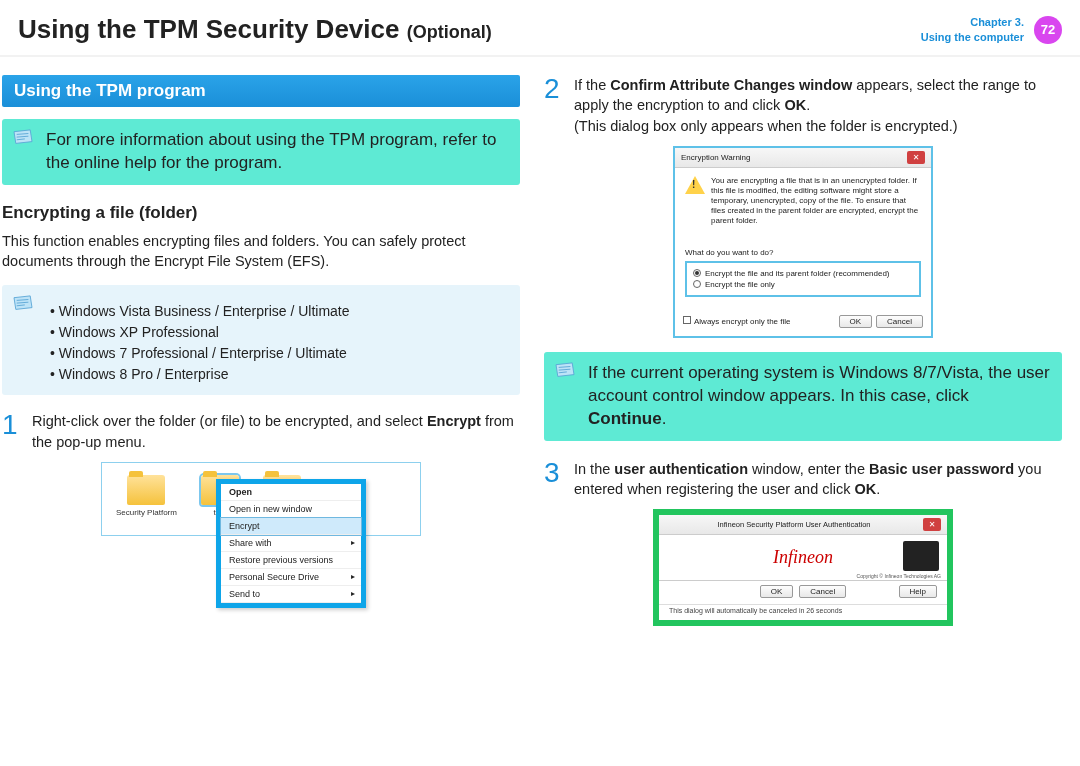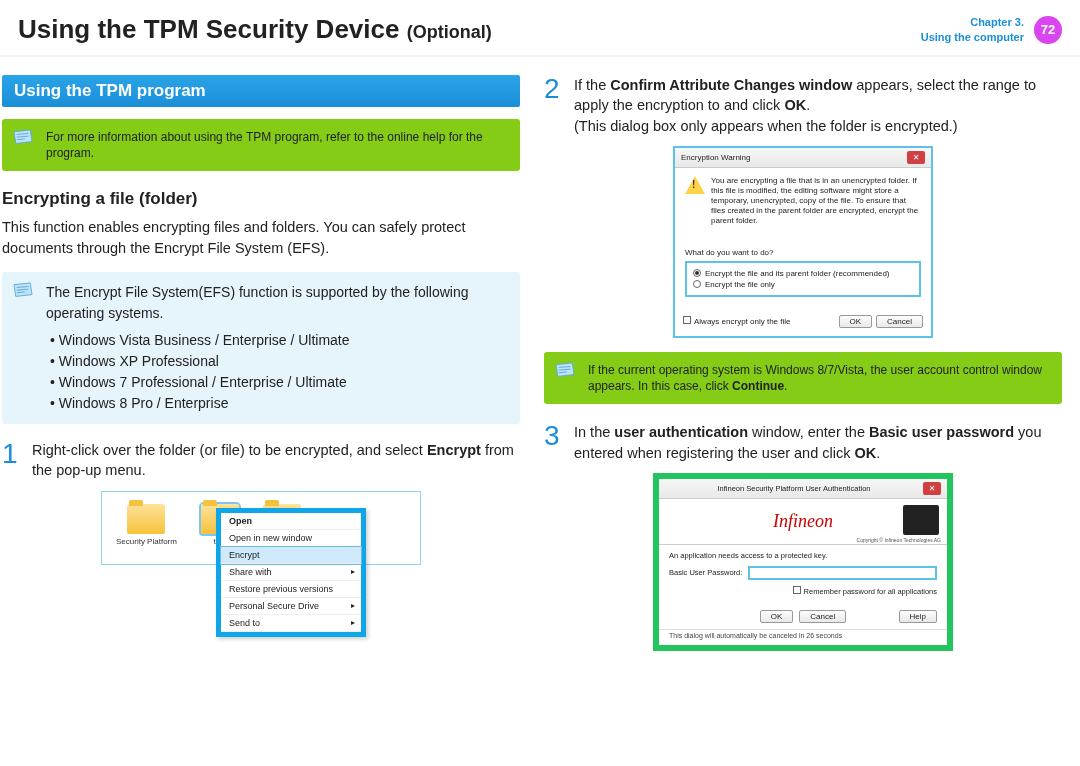--- a/index.html
+++ b/index.html
@@ -6,21 +6,21 @@
   body { font-family: "Segoe UI", Arial, sans-serif; font-size: 14px; color: #222; background: #fff; width: 1080px; height: 766px; overflow: hidden; }
   .header { padding: 14px 18px 10px 18px; border-bottom: 2px solid rgba(0,0,0,0.05); display: flex; justify-content: space-between; }
   .title { font-size: 26px; font-weight: 700; color: #222; }
   .title .opt { font-size: 18px; font-weight: 600; }
   .chapter-box { display: flex; align-items: center; gap: 10px; }
   .chapter-text { text-align: right; font-size: 11px; color: #1a8fd8; font-weight: 600; line-height: 1.3; }
   .page-num { width: 28px; height: 28px; border-radius: 50%; background: #d946ef; color: #fff; font-weight: 600; display: flex; align-items: center; justify-content: center; font-size: 13px; }
   .columns { display: flex; gap: 24px; padding: 18px 18px 0 2px; }
   .col { width: 50%; }
   .section-banner { background: linear-gradient(#2aa3e8, #1a8fd8); color: #fff; font-weight: 700; font-size: 17px; padding: 6px 12px; border-radius: 2px; margin-bottom: 12px; }
-  .note { background: #84cc16; border-radius: 3px; padding: 10px 12px 10px 44px; position: relative; font-size: 12px; margin-bottom: 18px; line-height: 1.35; }
+  .note { background: #5eead4; border-radius: 3px; padding: 10px 12px 10px 44px; position: relative; font-size: 17px; margin-bottom: 18px; line-height: 1.35; }
   .note-icon { position: absolute; left: 10px; top: 10px; width: 22px; height: 18px; }
   .h3 { font-weight: 700; font-size: 17px; margin-bottom: 8px; }
   .body-text { font-size: 14.5px; line-height: 1.4; margin-bottom: 14px; }
   .os-note { background: #e6f4fb; border-radius: 3px; padding: 10px 12px 10px 44px; position: relative; font-size: 14px; margin-bottom: 16px; line-height: 1.5; }
   .os-note ul { list-style: none; padding-left: 4px; margin-top: 6px; }
   .os-note ul li::before { content: "• "; }
   .step { display: flex; gap: 10px; margin-bottom: 10px; }
   .step-num { font-size: 28px; font-weight: 400; color: #1a8fd8; min-width: 20px; line-height: 1; }
   .step-text { font-size: 14.5px; line-height: 1.4; }
   
@@ -94,21 +94,20 @@
     </div>
 
     <div class="h3">Encrypting a file (folder)</div>
     <div class="body-text">This function enables encrypting files and folders. You can safely protect documents through the Encrypt File System (EFS).</div>
 
     <div class="os-note">
       <svg class="note-icon" viewBox="0 0 24 20">
           <path d="M2 3 L20 1 L22 14 L4 16 Z" fill="#bde3f7" stroke="#5aa6d6"></path>
           <path d="M5 6 L18 5 M5 9 L18 8 M5 12 L14 11" stroke="#5aa6d6" stroke-width="1"></path>
         </svg>
-      <span>The Encrypt File System(EFS) function is supported by the following operating systems.</span>
       <ul>
         <li>Windows Vista Business / Enterprise / Ultimate</li>
         <li>Windows XP Professional</li>
         <li>Windows 7 Professional / Enterprise / Ultimate</li>
         <li>Windows 8 Pro / Enterprise</li>
       </ul>
     </div>
 
     <div class="step">
       <div class="step-num">1</div>
@@ -201,28 +200,20 @@
     <div class="inf-dlg">
       <div class="dlg-title">
         <span style="margin:0 auto;">Infineon Security Platform User Authentication</span>
         <div class="dlg-close">✕</div>
       </div>
       <div class="inf-banner">
         <span class="inf-logo">Infineon</span>
         <div class="inf-chip"></div>
         <span style="position:absolute; right:6px; bottom:1px; font-size:5px; color:#555;">Copyright © Infineon Technologies AG</span>
       </div>
-      <div class="inf-body">
-        <div>An application needs access to a protected key.</div>
-        <div class="inf-row">
-          <span>Basic User Password:</span>
-          <div class="inf-input"></div>
-        </div>
-        <div style="text-align:right; margin-bottom:4px;"><span class="chk"></span><span>Remember password for all applications</span></div>
-      </div>
       <div class="inf-foot">
         <div class="win-btn">OK</div>
         <div class="win-btn">Cancel</div>
         <div class="win-btn help">Help</div>
       </div>
       <div class="inf-note">This dialog will automatically be canceled in 26 seconds</div>
     </div>
   </div>
 </div>
 

